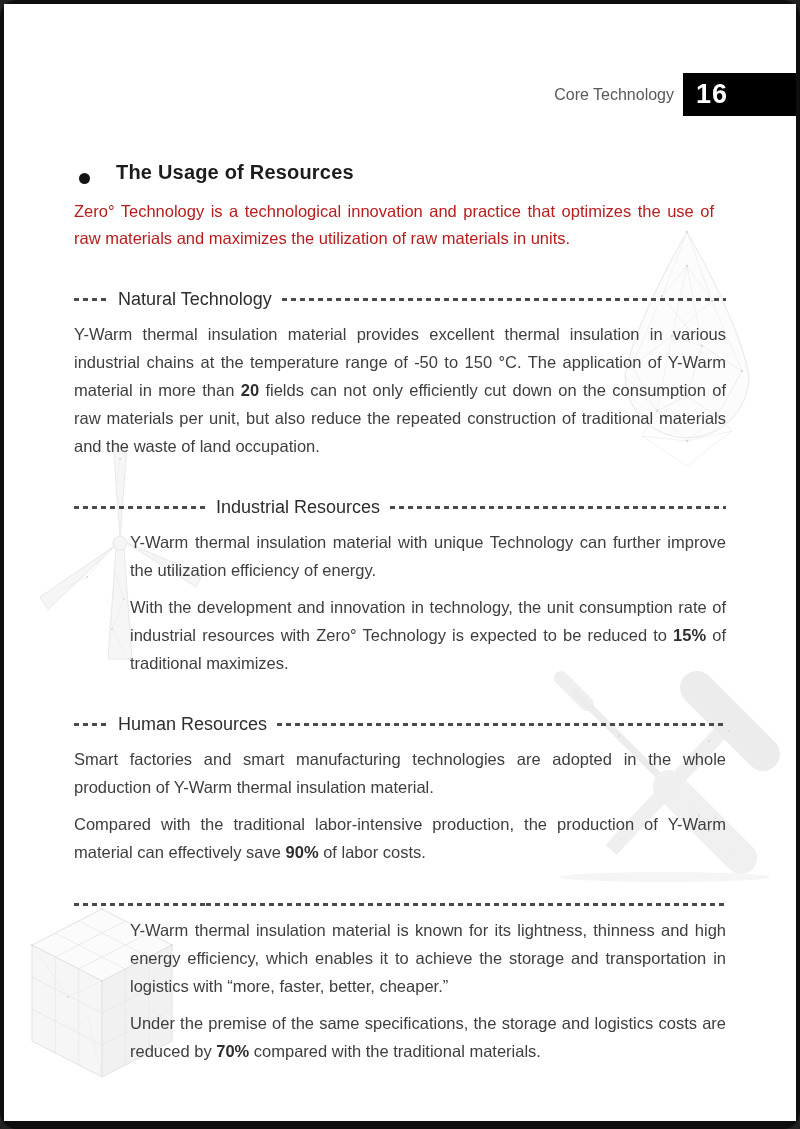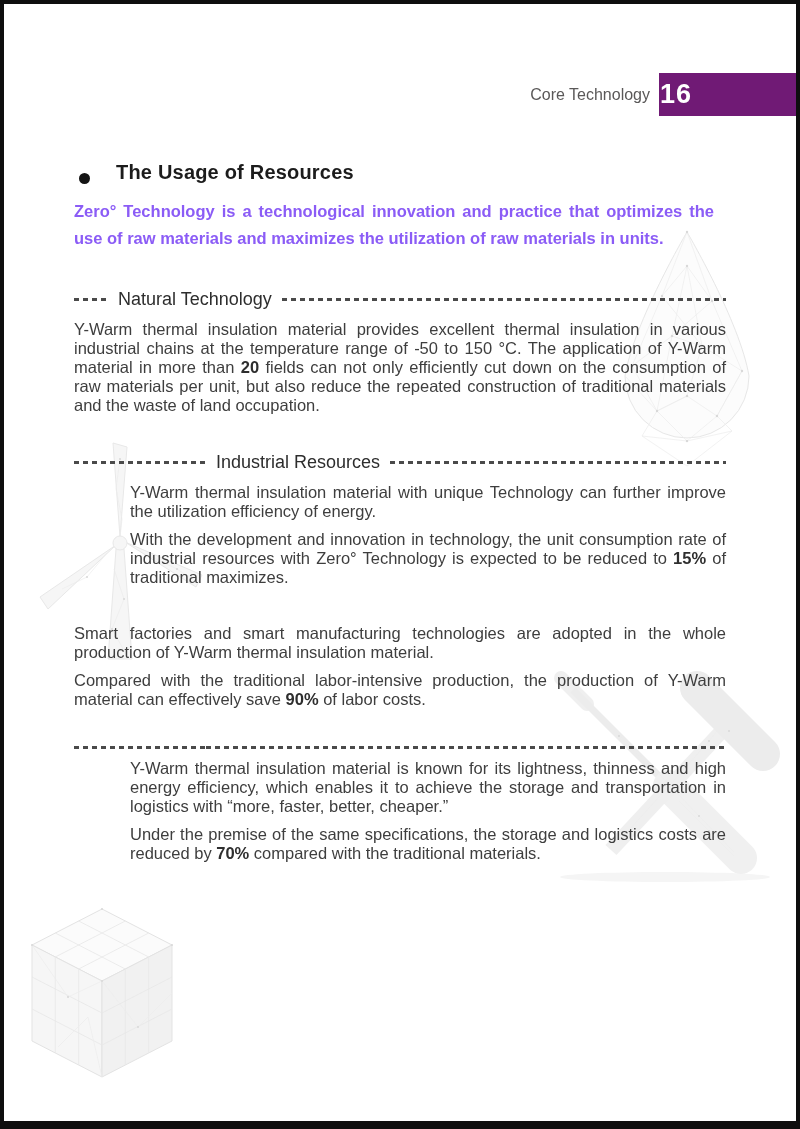--- a/index.html
+++ b/index.html
@@ -1,63 +1,64 @@
 <!DOCTYPE html>
 <html><head>
 <meta charset="utf-8">
 <style>
   html,body { margin:0; padding:0; background:#222; }
   .frame {
     width:800px; height:1129px; box-sizing:border-box;
     background:#0e0e0e; padding:4px 4px 8px 4px;
     font-family:"Liberation Sans","DejaVu Sans",sans-serif;
+    border-radius:17px;
   }
   .page {
     position:relative; width:100%; height:100%; background:#ffffff;
     box-sizing:border-box; overflow:hidden;
   }
   
   .deco { position:absolute; z-index:0; pointer-events:none; }
   .deco-droplet { left:598px; top:222px; }
   .deco-turbine { left:28px;  top:425px; }
   .deco-tools   { left:545px; top:652px; }
   .deco-cube    { left:14px;  top:893px; }
 
   
   .header {
     position:relative; z-index:1;
     display:flex; justify-content:flex-end; align-items:center;
     margin-top:69px;
   }
   .header-label { color:#5a5858; font-size:16px; margin-right:9px; }
   .page-number-box {
-    width:137px; height:43px; background:#701a75; color:#ffffff;
-    display:flex; align-items:center; box-sizing:border-box; padding-left:1px;
+    width:113px; height:43px; background:#000000; color:#ffffff;
+    display:flex; align-items:center; box-sizing:border-box; padding-left:13px;
     font-size:27px; font-weight:700; letter-spacing:1px;
   }
 
   
   .content { position:relative; z-index:1; margin:0 70px; }
   .title-row { display:flex; align-items:flex-end; margin:45px 0 0 5px; }
   .title-bullet { width:11px; height:11px; border-radius:50%; background:#141414; margin-right:26px; flex:0 0 auto; }
   .page-title { font-size:20px; font-weight:700; color:#1c1c1c; letter-spacing:0.2px; }
-  .intro { margin:14px 12px 0 0; font-size:16.5px; line-height:27px; color:#8b5cf6; text-align:justify;font-weight:bold; }
+  .intro { margin:14px 12px 0 0; font-size:16.5px; line-height:27px; color:#b91c1c; text-align:justify; }
 
   .section { margin-top:37px; }
   .section-header { display:flex; align-items:center; }
   .dash {
     height:3px; flex:0 0 auto;
     background:repeating-linear-gradient(90deg,#4a4a4a 0 5px,transparent 5px 9px);
   }
   .dash-left  { width:34px; }
   .section.indent .dash-left { width:132px; }
   .dash-right { flex:1 1 auto; }
   .section-title { font-size:18px; color:#2d2d2d; padding:0 10px; white-space:nowrap; }
   .section p {
-    margin:10px 0 0 0; font-size:16.5px; line-height:19px;
+    margin:10px 0 0 0; font-size:16.5px; line-height:28px;
     color:#3e3e3e; text-align:justify;
   }
   .section p + p { margin-top:9px; }
   .section.indent p { margin-left:56px; }
   .section b { font-weight:700; color:#2e2e2e; }
 
   .mesh { stroke:#ececec; stroke-width:0.7; fill:none; }
   .dots { fill:#d9d9d9; }
 </style>
 </head>
@@ -194,20 +195,25 @@
           <div class="section indent">
             <div class="section-header">
               <span class="dash dash-left"></span>
               <span class="section-title">Industrial Resources</span>
               <span class="dash dash-right"></span>
             </div>
             <p><span>Y-Warm thermal insulation material with unique Technology can further improve the utilization efficiency of energy.</span></p>
             <p><span>With the development and innovation in technology, the unit consumption rate of industrial resources with Zero° Technology is expected to be reduced to </span><b>15%</b><span> of traditional maximizes.</span></p>
           </div>
           <div class="section">
+            <div class="section-header">
+              <span class="dash dash-left"></span>
+              <span class="section-title">Human Resources</span>
+              <span class="dash dash-right"></span>
+            </div>
             <p><span>Smart factories and smart manufacturing technologies are adopted in the whole production of Y-Warm thermal insulation material.</span></p>
             <p><span>Compared with the traditional labor-intensive production, the production of Y-Warm material can effectively save </span><b>90%</b><span> of labor costs.</span></p>
           </div>
           <div class="section indent">
             <div class="section-header">
               <span class="dash dash-left"></span>
               <span class="dash dash-right"></span>
             </div>
             <p><span>Y-Warm thermal insulation material is known for its lightness, thinness and high energy efficiency, which enables it to achieve the storage and transportation in logistics with “more, faster, better, cheaper.”</span></p>
             <p><span>Under the premise of the same specifications, the storage and logistics costs are reduced by </span><b>70%</b><span> compared with the traditional materials.</span></p>

